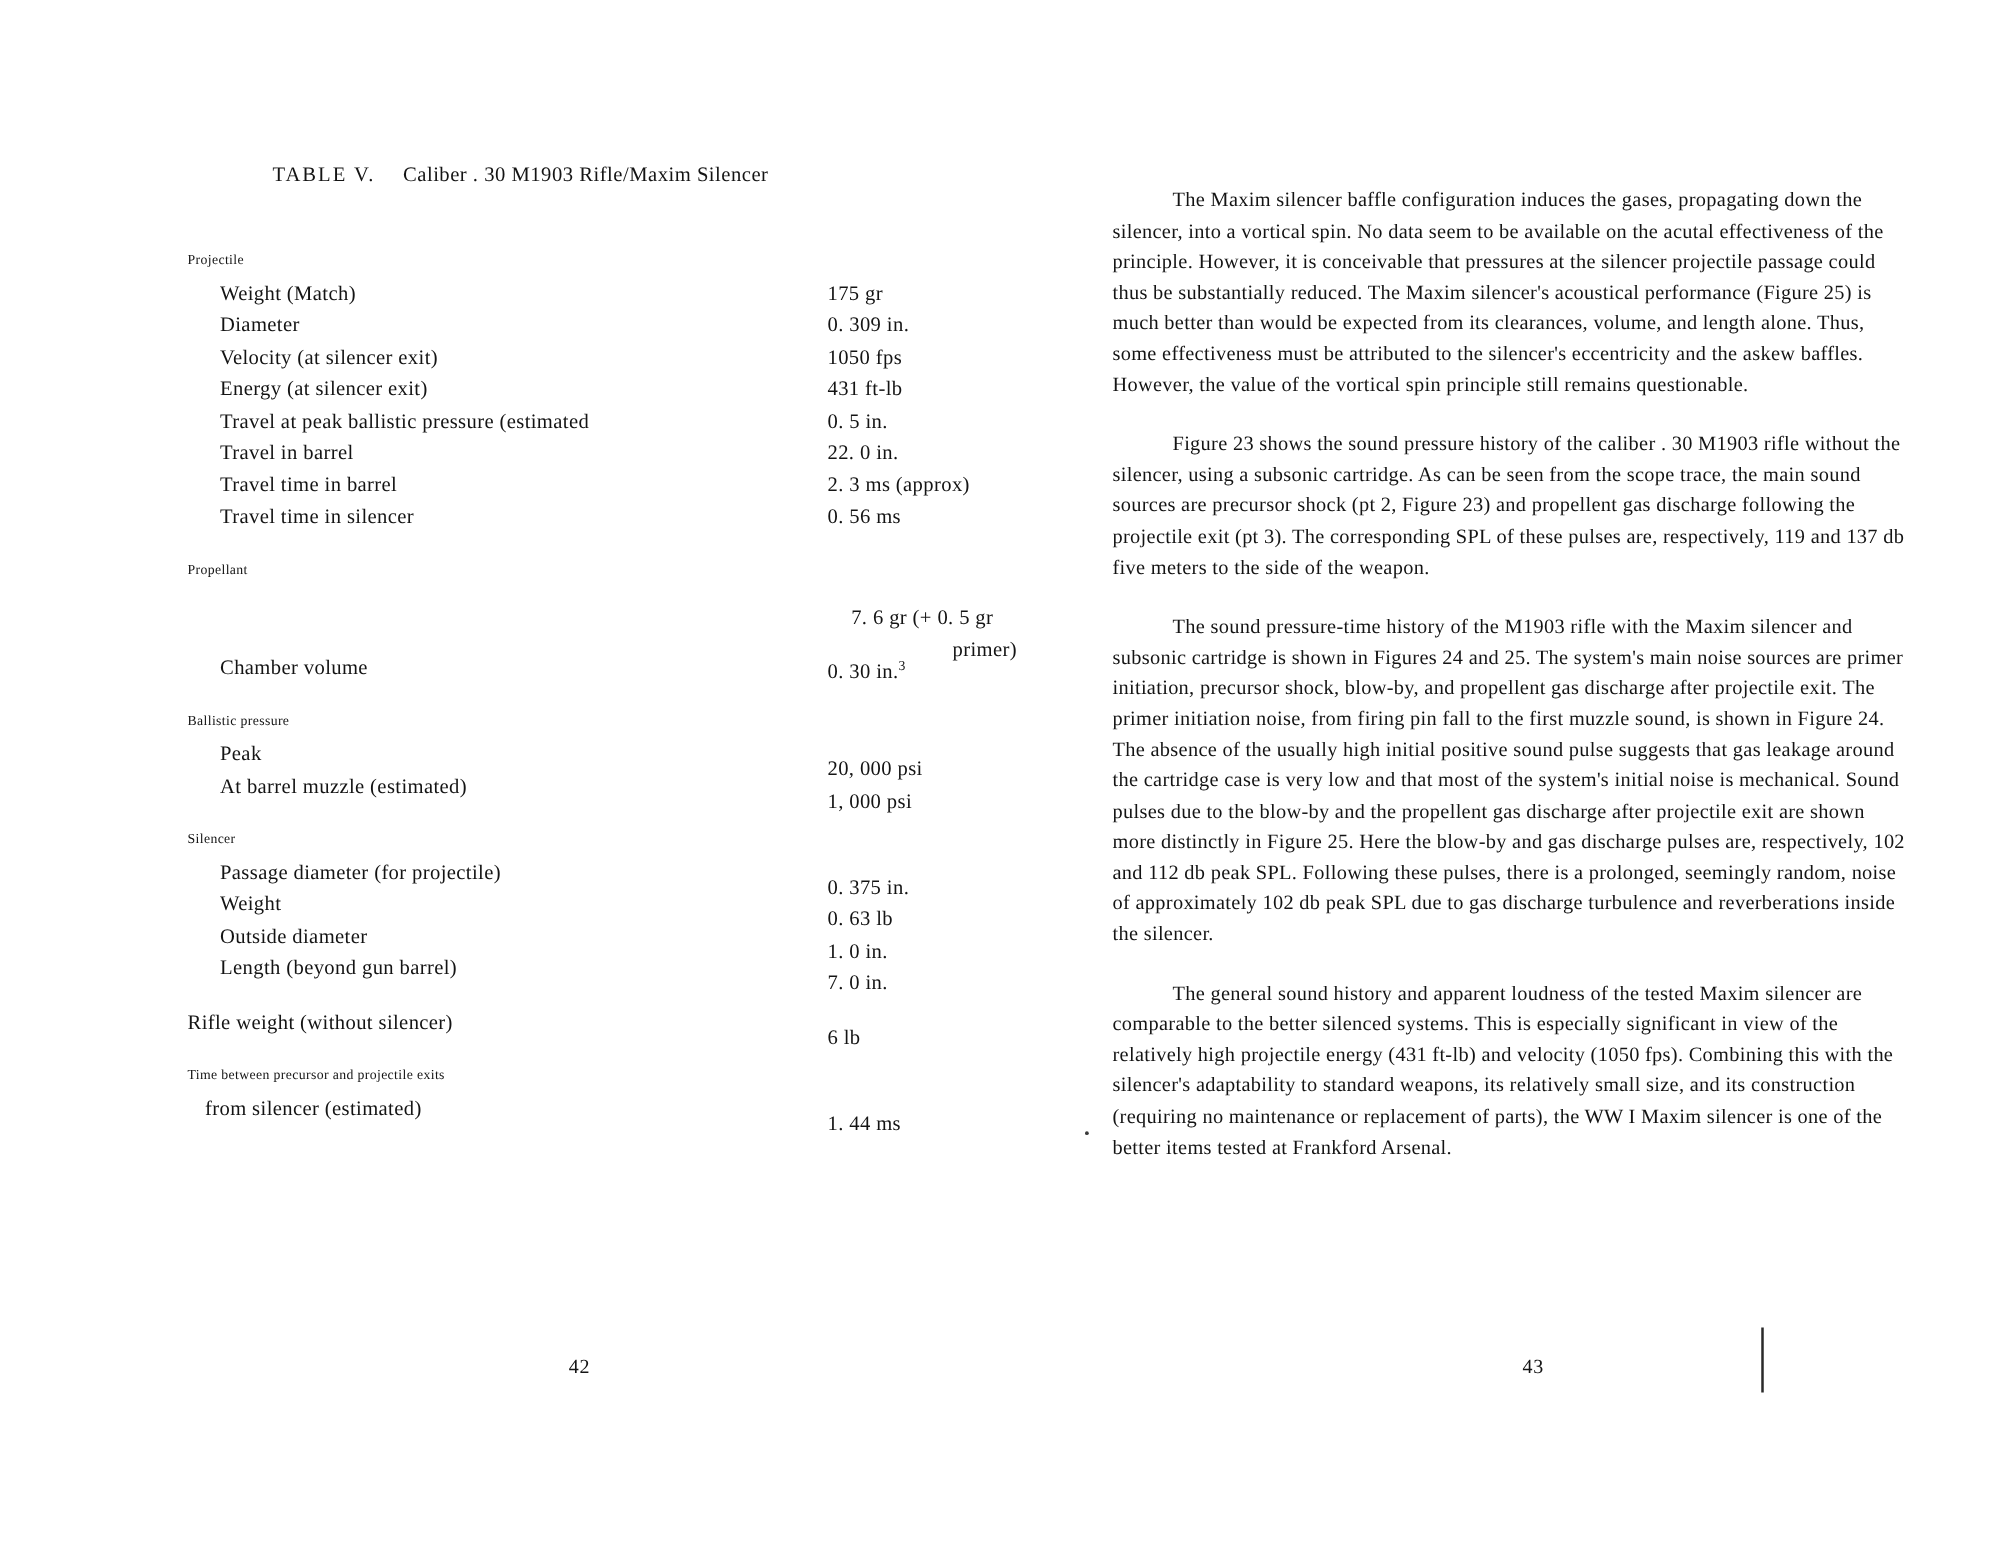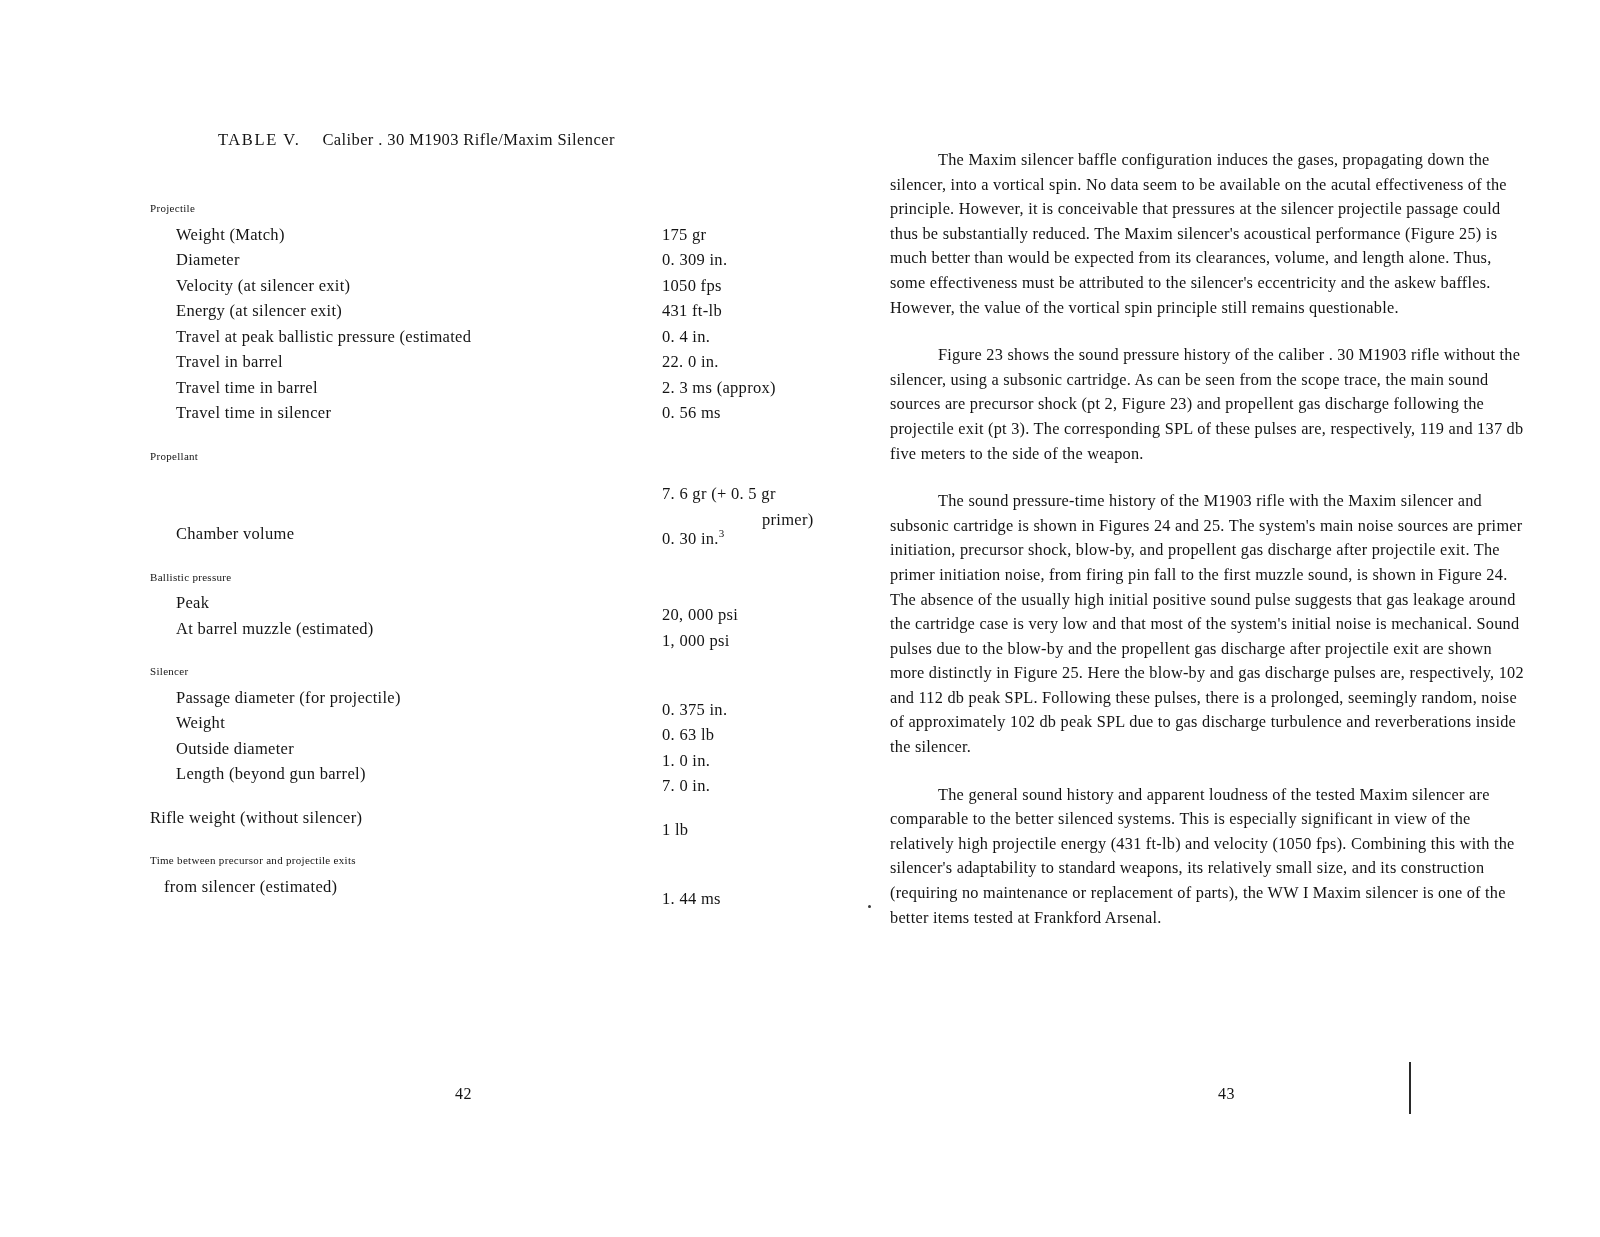--- a/index.html
+++ b/index.html
@@ -67,20 +67,21 @@
     padding-left: 0;
   }
   .row .val {
     position: absolute;
     left: 512px;
     top: 0;
     white-space: nowrap;
   }
   .row .val.shift {
     top: 12px;
+    text-align: center;
   }
   .sup {
     font-size: 11px;
     vertical-align: super;
   }
   .sub2 {
     display: block;
     margin-left: 100px;
     white-space: nowrap;
   }
@@ -152,21 +153,21 @@
       <div class="row">
         <span class="lbl">Velocity (at silencer exit)</span>
         <span class="val">1050 fps</span>
       </div>
       <div class="row">
         <span class="lbl">Energy (at silencer exit)</span>
         <span class="val">431 ft-lb</span>
       </div>
       <div class="row">
         <span class="lbl">Travel at peak ballistic pressure (estimated</span>
-        <span class="val">0. 4 in.</span>
+        <span class="val">0. 5 in.</span>
       </div>
       <div class="row">
         <span class="lbl">Travel in barrel</span>
         <span class="val">22. 0 in.</span>
       </div>
       <div class="row">
         <span class="lbl">Travel time in barrel</span>
         <span class="val">2. 3 ms (approx)</span>
       </div>
       <div class="row">
@@ -217,21 +218,21 @@
       </div>
       <div class="row">
         <span class="lbl">Length (beyond gun barrel)</span>
         <span class="val shift">7. 0 in.</span>
       </div>
     </div>
 
     <div class="grp">
       <div class="row">
         <span class="lbl noindent">Rifle weight (without silencer)</span>
-        <span class="val shift">1 lb</span>
+        <span class="val shift">6 lb</span>
       </div>
     </div>
 
     <div class="grp">
       <div class="grp-head">Time between precursor and projectile exits</div>
       <div class="row">
         <span class="lbl" style="padding-left:14px">from silencer (estimated)</span>
         <span class="val shift">1. 44 ms</span>
       </div>
     </div>

